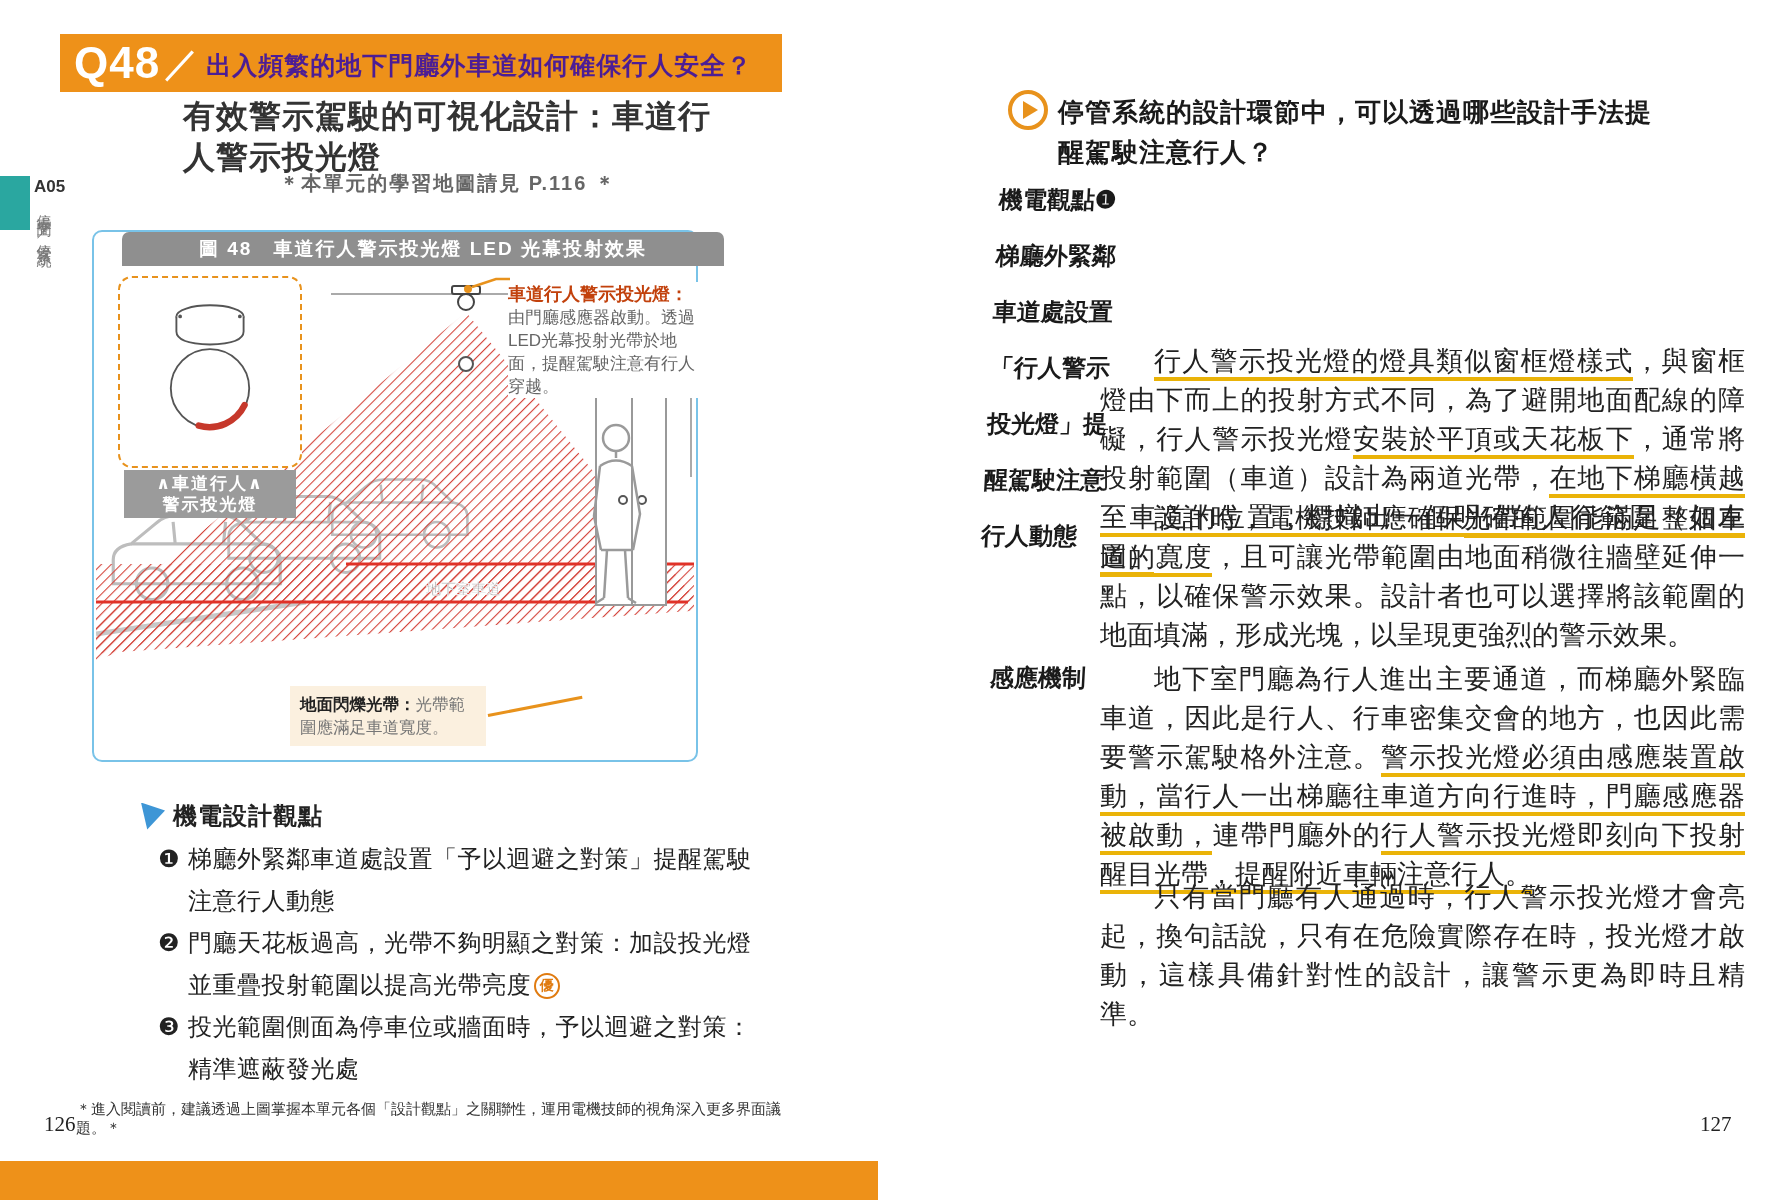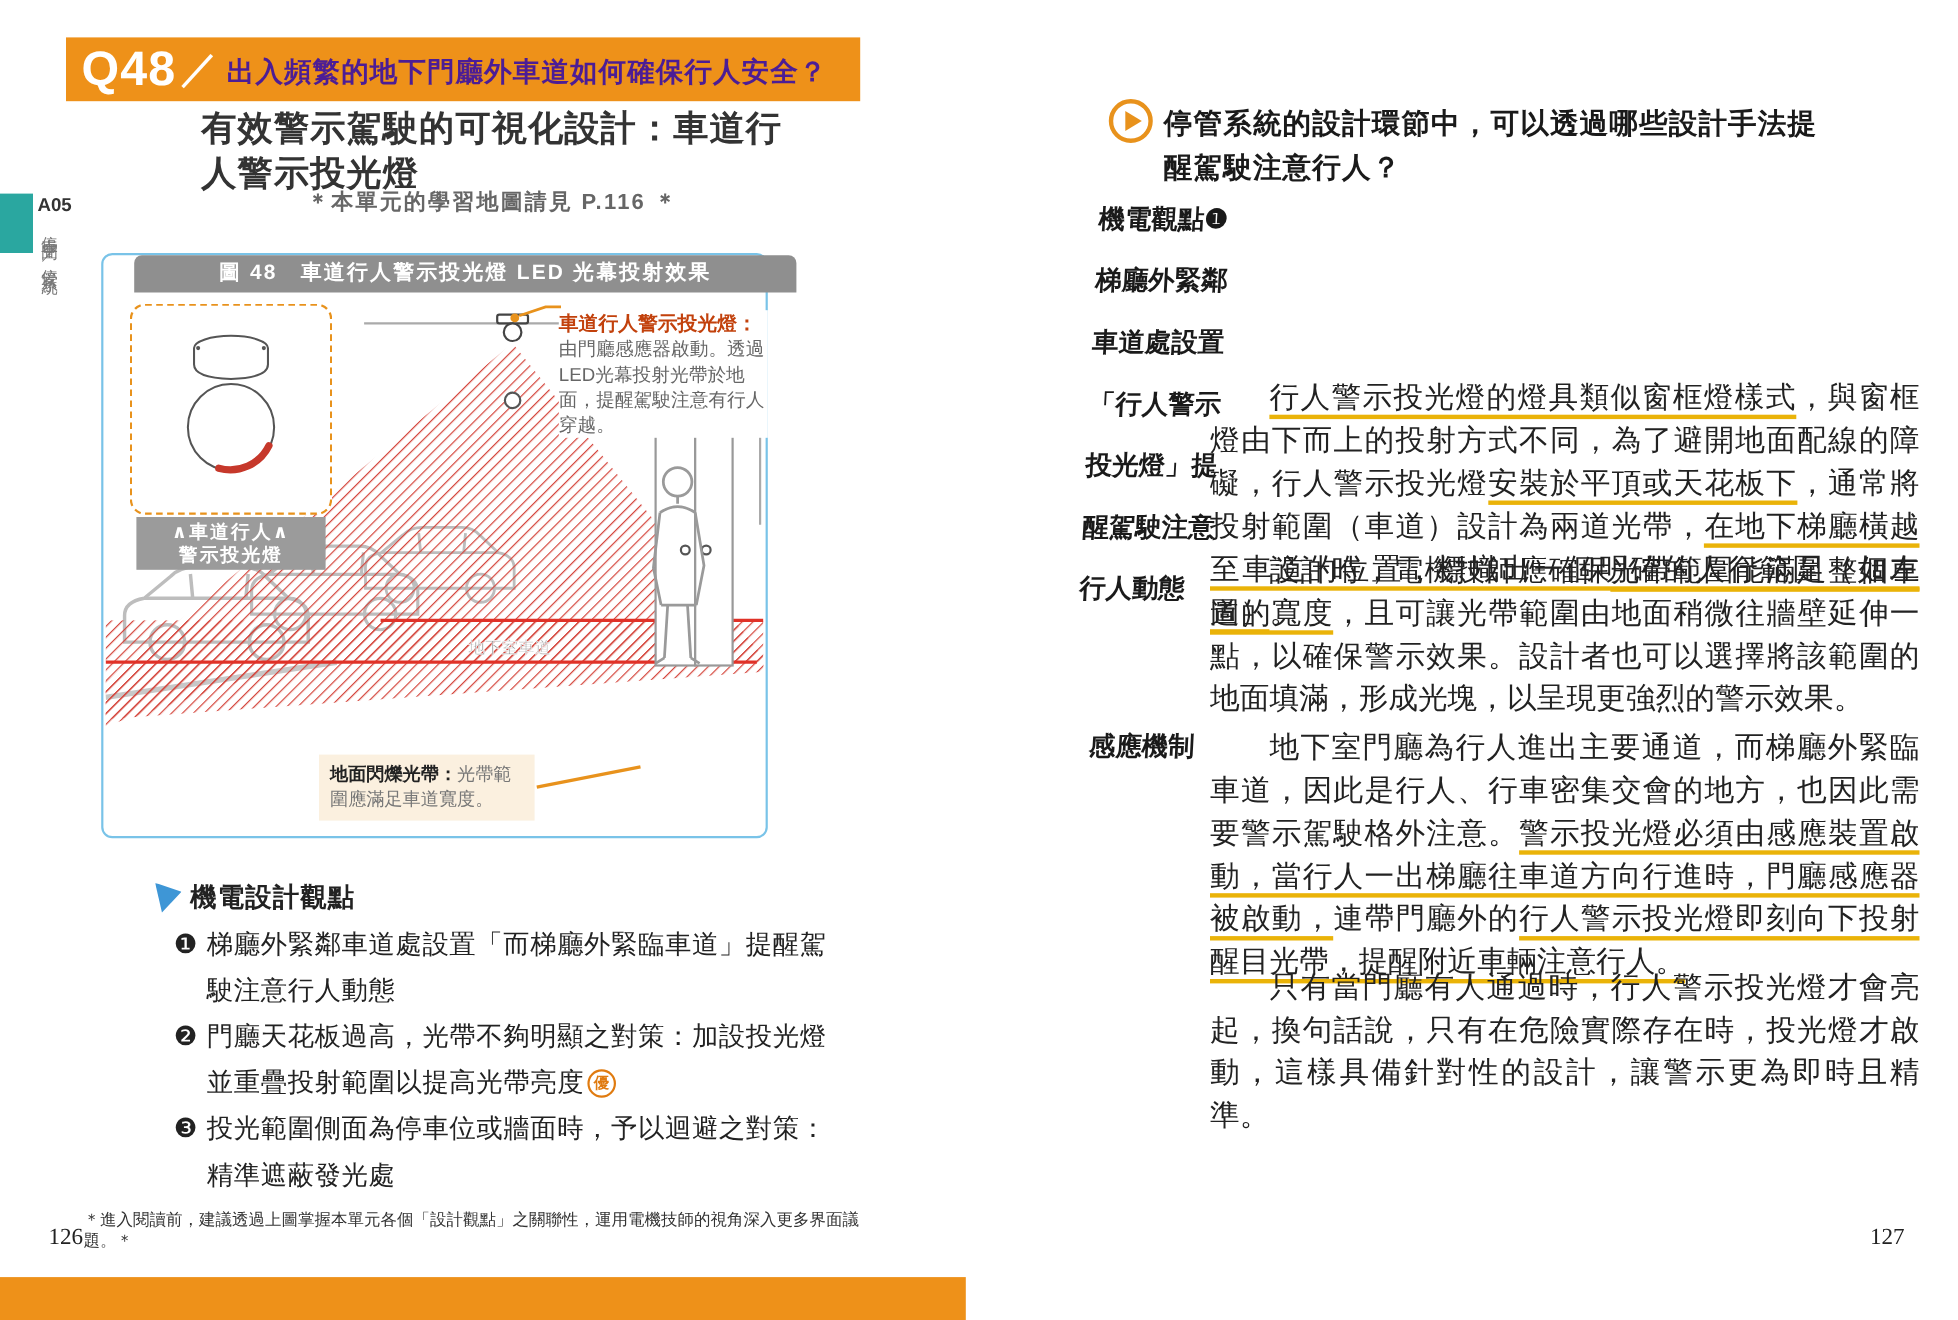--- a/index.html
+++ b/index.html
@@ -184,21 +184,21 @@
   </div>
 
   <div class="abs viewpoints-heading">
     <span class="section-marker"></span>
     <span class="viewpoints-title">機電設計觀點</span>
   </div>
 
   <div class="abs viewpoints-list">
     <div class="vp-item">
       <span class="vp-num">❶</span>
-      <span>梯廳外緊鄰車道處設置「而梯廳外緊臨車道」提醒駕駛注意行人動態</span>
+      <span>梯廳外緊鄰車道處設置「予以迴避之對策」提醒駕駛注意行人動態</span>
     </div>
     <div class="vp-item">
       <span class="vp-num">❷</span>
       <span>門廳天花板過高，光帶不夠明顯之對策：加設投光燈並重疊投射範圍以提高光帶亮度</span><span class="badge-circle">優</span>
     </div>
     <div class="vp-item">
       <span class="vp-num">❸</span>
       <span>投光範圍側面為停車位或牆面時，予以迴避之對策：精準遮蔽發光處</span>
     </div>
   </div>

